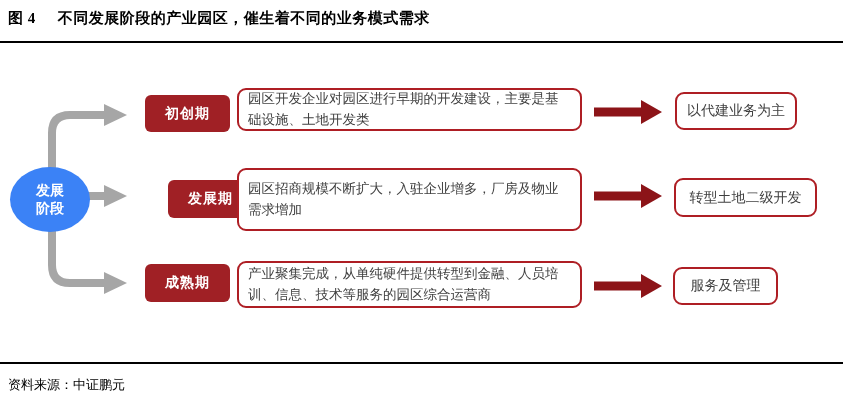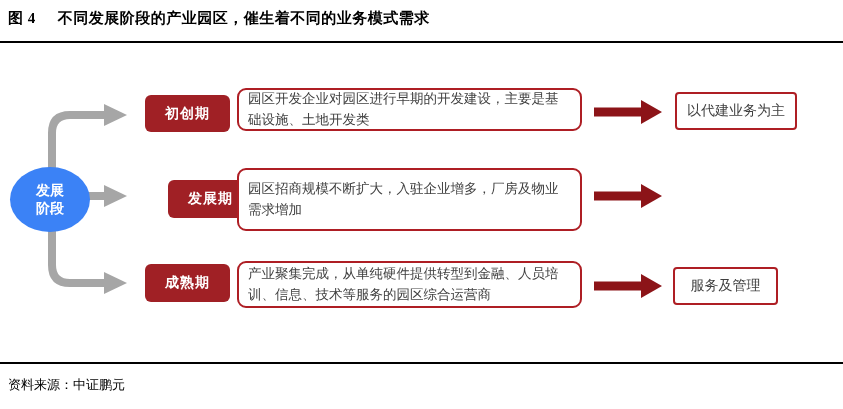--- a/index.html
+++ b/index.html
@@ -56,21 +56,21 @@
   }
   .desc-1{top:88px;height:43px;}
   .desc-2{top:168px;height:63px;align-items:center;}
   .desc-3{top:261px;height:47px;}
   .flow-arrow{position:absolute;left:594px;width:70px;height:28px;}
   .flow-1{top:98px;}
   .flow-2{top:182px;}
   .flow-3{top:272px;}
   .outcome-box{
     position:absolute;box-sizing:border-box;
-    background:#fff;border:2px solid #AE1E24;border-radius:4px;
+    background:#fff;border:2px solid #AE1E24;border-radius:9px;
     display:flex;align-items:center;justify-content:center;
     color:#3F3F3F;font-size:14px;white-space:nowrap;
   }
   .outcome-1{left:675px;top:92px;width:122px;height:38px;}
   .outcome-2{left:674px;top:178px;width:143px;height:39px;}
   .outcome-3{left:673px;top:267px;width:105px;height:38px;}
 </style>
 </head>
 <body>
 
@@ -110,20 +110,23 @@
 
   <div class="stage-box stage-2">
     <span>发展期</span>
   </div>
   <div class="desc-box desc-2">
     <span>园区招商规模不断扩大，入驻企业增多，厂房及物业需求增加</span>
   </div>
   <svg class="flow-arrow flow-2" viewBox="0 0 70 28" aria-hidden="true">
     <polygon points="0,9.5 47,9.5 47,2 68,14 47,26 47,18.5 0,18.5" fill="#8C1418"></polygon>
   </svg>
+  <div class="outcome-box outcome-2">
+    <span>转型土地二级开发</span>
+  </div>
 
   <div class="stage-box stage-3">
     <span>成熟期</span>
   </div>
   <div class="desc-box desc-3">
     <span>产业聚集完成，从单纯硬件提供转型到金融、人员培训、信息、技术等服务的园区综合运营商</span>
   </div>
   <svg class="flow-arrow flow-3" viewBox="0 0 70 28" aria-hidden="true">
     <polygon points="0,9.5 47,9.5 47,2 68,14 47,26 47,18.5 0,18.5" fill="#8C1418"></polygon>
   </svg>

